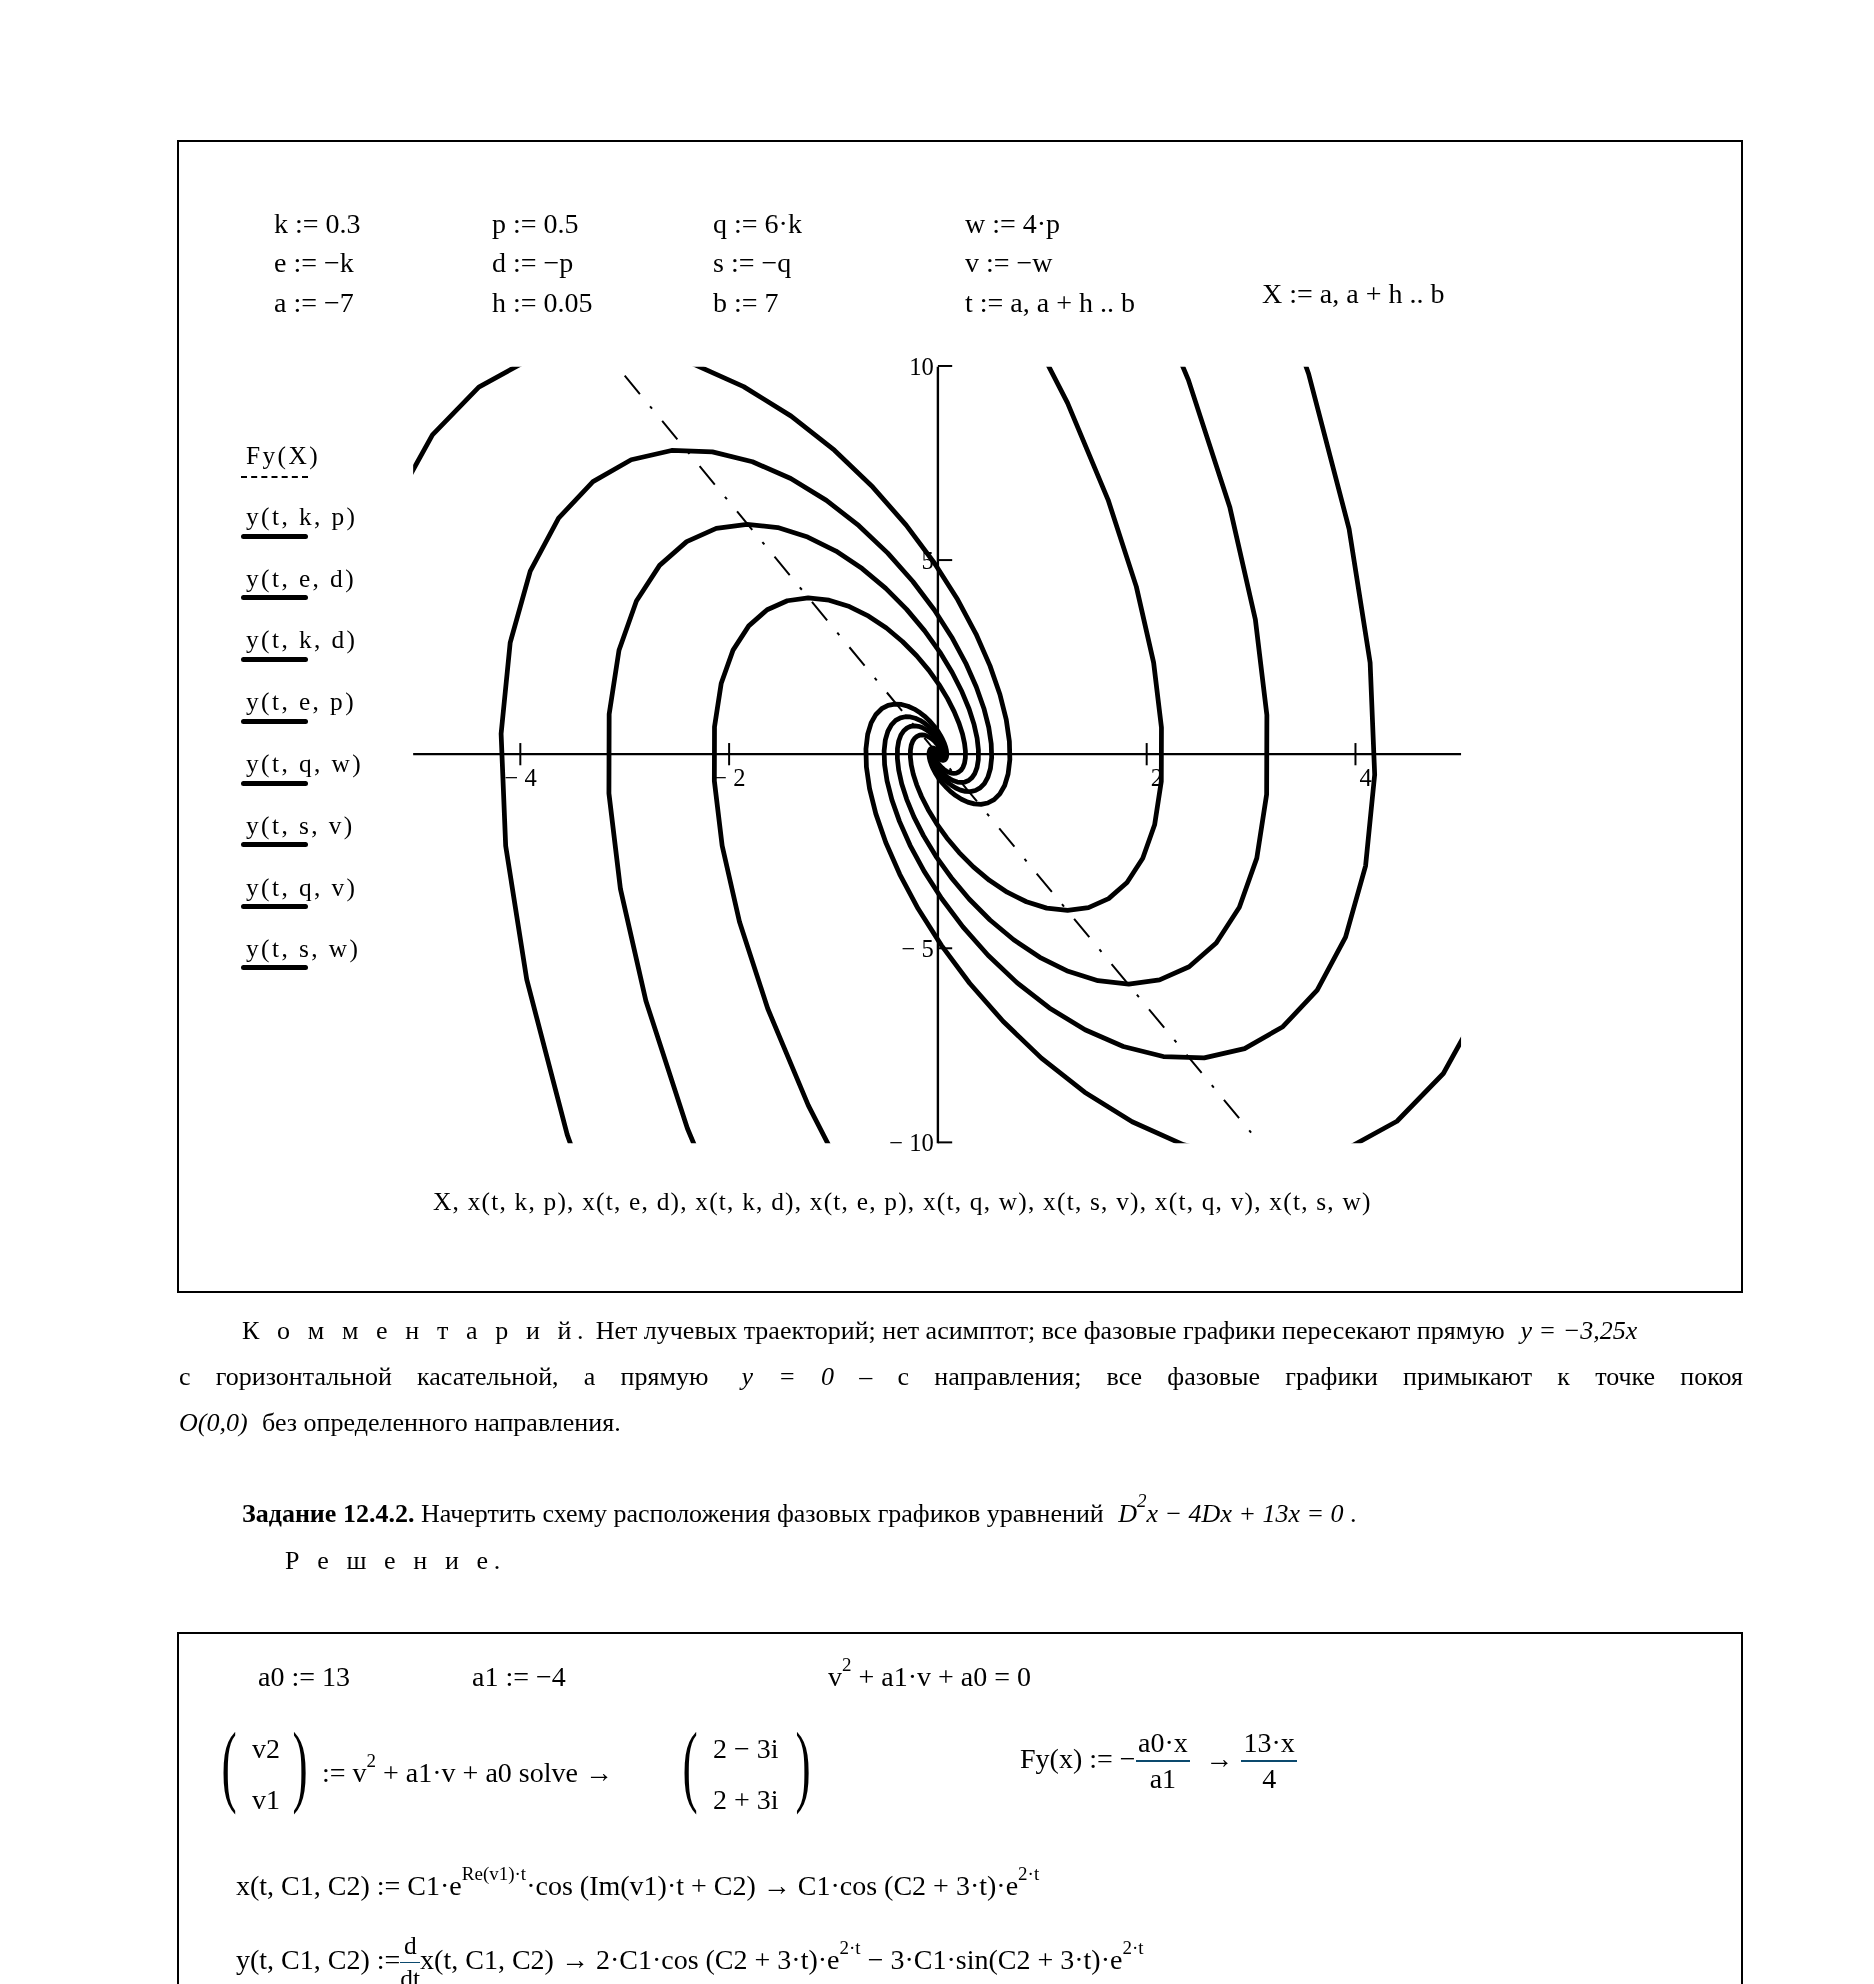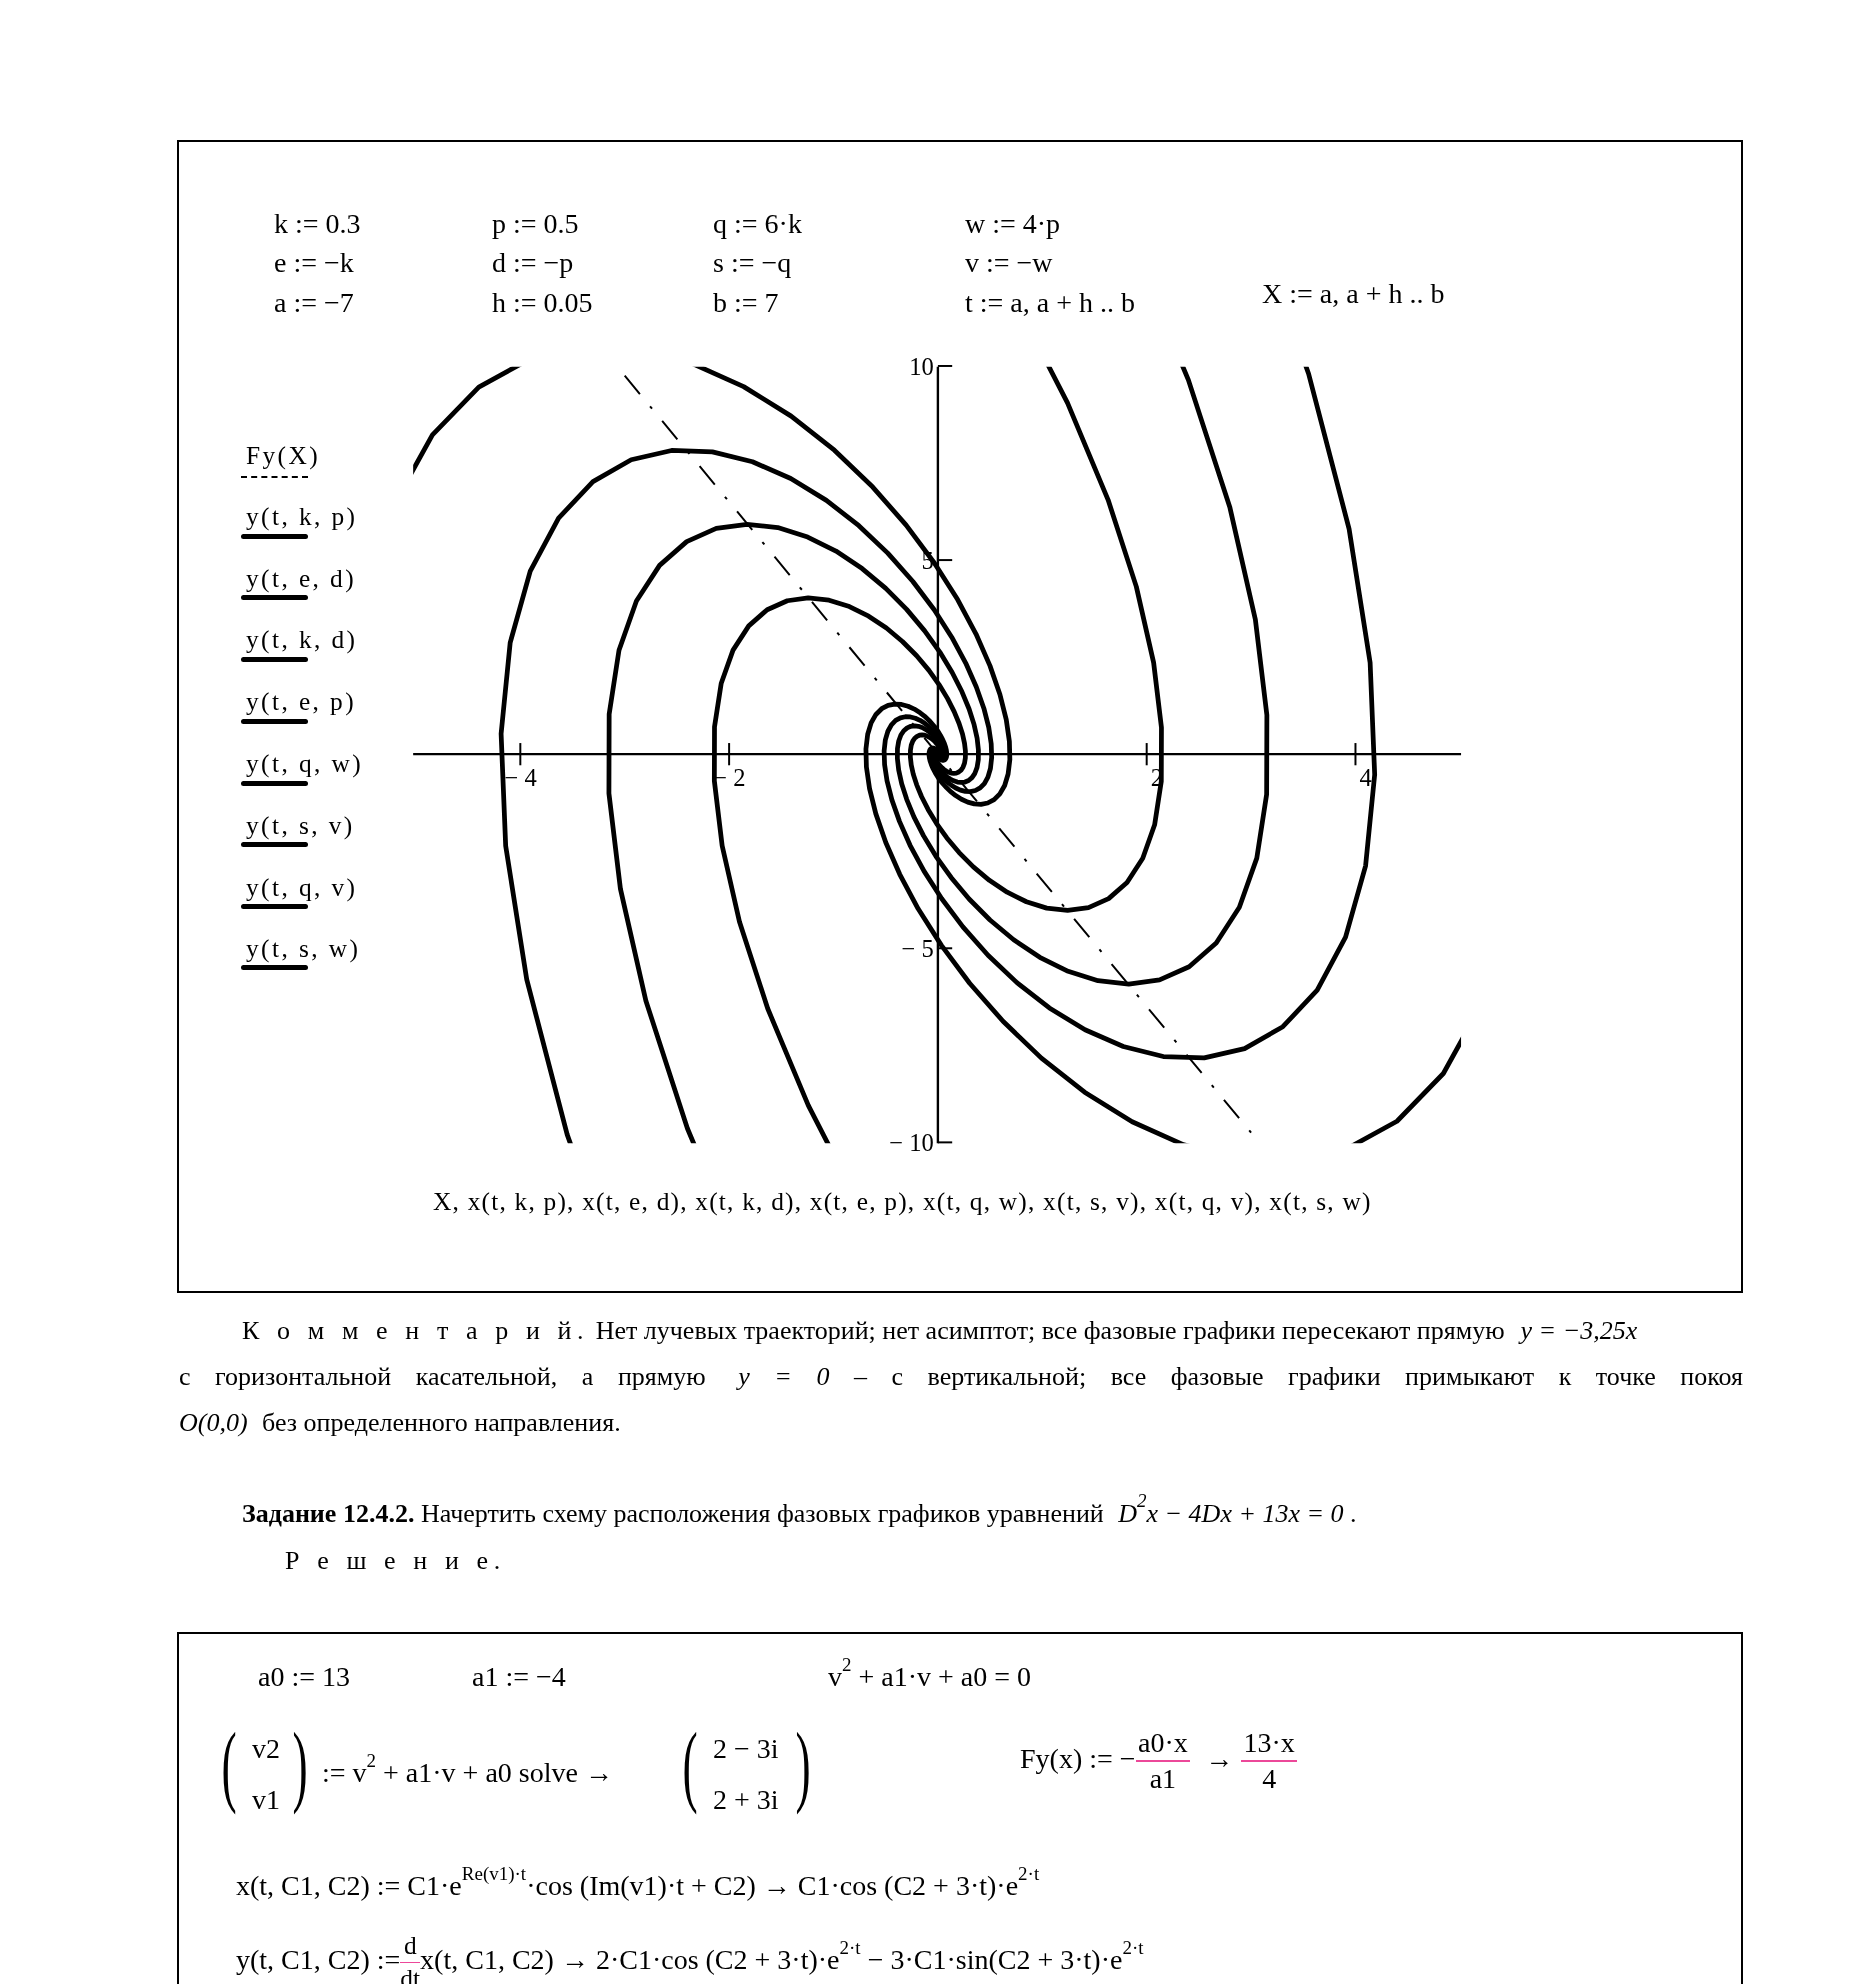--- a/index.html
+++ b/index.html
@@ -9,21 +9,21 @@
   .box { position:absolute; border:2.8px solid #000; box-sizing:border-box; }
   .m { font-size:28px; line-height:1; }
   .t { font-size:26px; line-height:1; }
   .it { font-style:italic;margin-top:9px; }
   .sup { font-size:19px; position:relative; top:-15px; }
   .lg-item { position:absolute; left:246px; font-size:25.4px; letter-spacing:2.4px; }
   .lg-line { position:absolute; left:241px; width:67px; height:5.2px; background:#000; border-radius:2.8px; }
   .lg-dash { position:absolute; left:241px; width:67px; height:0; border-top:2.4px dashed #000; }
   .spaced { letter-spacing:5.6px; }
   .frac { display:inline-block; vertical-align:middle; text-align:center; }
-  .frac .num { display:block; border-bottom:2px solid #ec4899; padding:0 2.4px 3.2px;font-family:Liberation Serif, serif; }
+  .frac .num { display:block; border-bottom:2px solid #0c4a6e; padding:0 2.4px 3.2px;font-family:Liberation Serif, serif; }
   .frac .den { display:block; padding-top:3.2px; }
   .paren { font-size:91px; font-weight:100; transform:scaleX(0.5); display:inline-block; line-height:1; }
 </style>
 </head>
 <body>
 
 <div class="box" style="left:177px; top:140px; width:1566px; height:1153px;"></div>
 
 <div>
   <div class="abs m" style="left:274px; top:210px;">k := 0.3</div>
@@ -108,21 +108,21 @@
 <div class="abs" style="left:433px; top:1187px; font-size:25.4px; letter-spacing:1.2px;">X, x(t, k, p), x(t, e, d), x(t, k, d), x(t, e, p), x(t, q, w), x(t, s, v), x(t, q, v), x(t, s, w)</div>
 
 <div class="abs t" style="left:242px; top:1318px;">
   <span class="spaced">К о м м е н т а р и й.</span>
   <span>Нет лучевых траекторий; нет асимптот; все фазовые графики пересекают прямую</span>
   <span class="it" style="margin-left:9.5px;">y = −3,25x</span>
 </div>
 <div class="abs t" style="left:179px; top:1364px; width:1564px; text-align:justify; text-align-last:justify; word-spacing:2.4px;">
   <span>с горизонтальной касательной, а прямую</span>
   <span class="it" style="margin-left:8px;">y = 0</span>
-  <span>– с вертикальной; все фазовые графики примыкают к точке покоя</span>
+  <span>– с направления; все фазовые графики примыкают к точке покоя</span>
 </div>
 <div class="abs t" style="left:179px; top:1410px;">
   <span class="it">O(0,0)</span>
   <span style="margin-left:8px;">без определенного направления.</span>
 </div>
 
 <div class="abs t" style="left:242px; top:1501px;">
   <b>Задание 12.4.2.</b>
   <span>Начертить схему расположения фазовых графиков уравнений</span>
   <span class="it" style="margin-left:8px;"><span>D</span><span class="sup">2</span><span>x − 4Dx + 13x = 0</span></span>

